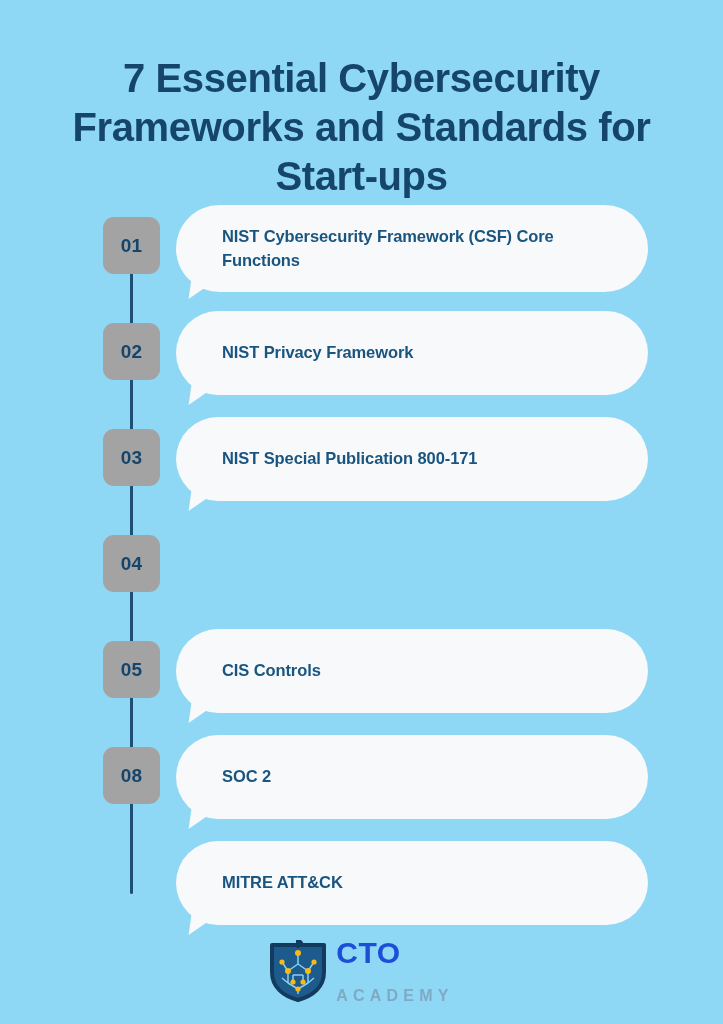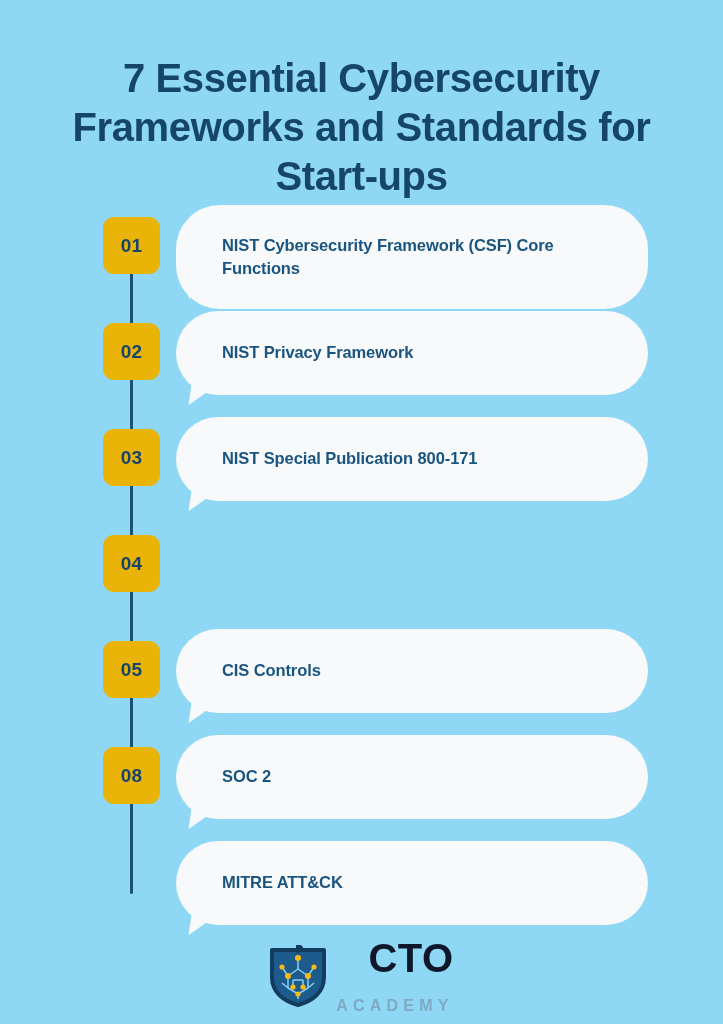--- a/index.html
+++ b/index.html
@@ -79,29 +79,29 @@
     border-color: #f7f9fa transparent transparent transparent;
     transform: skewX(-8deg);
   }
   .card-text {
     color: #1a5580;
     font-size: 16.5px;
     font-weight: bold;
     line-height: 1.42;
     letter-spacing: -0.1px;
   }
-  .card.two-line { height: 104px; align-items: center; }
+  .card.two-line { height: 87px; align-items: center; }
 
   .badge {
     position: absolute;
     left: 103px;
     top: 32px;
     width: 57px;
     height: 57px;
-    background: #eab308;
+    background: #a3a3a3;
     border-radius: 11px;
     display: flex;
     align-items: center;
     justify-content: center;
     color: #16456b;
     font-size: 19px;
     font-weight: bold;
     letter-spacing: 0.2px;
   }
 
@@ -117,25 +117,24 @@
     gap: 9px;
   }
   .logo-shield { display: block; }
   .logo-words {
     display: flex;
     flex-direction: column;
     justify-content: center;
     line-height: 1;
   }
   .logo-cto {
-    color: #0f172a;
-    font-size: 40px;
+    color: #1d4ed8;
+    font-size: 30px;
     font-weight: bold;
     letter-spacing: 0.5px;
-    text-align: right;
   }
   .logo-academy {
     color: #7fa9c4;
     font-size: 16px;
     font-weight: bold;
     letter-spacing: 5.2px;
     margin-top: 20px;
   }
 </style>
 </head>

